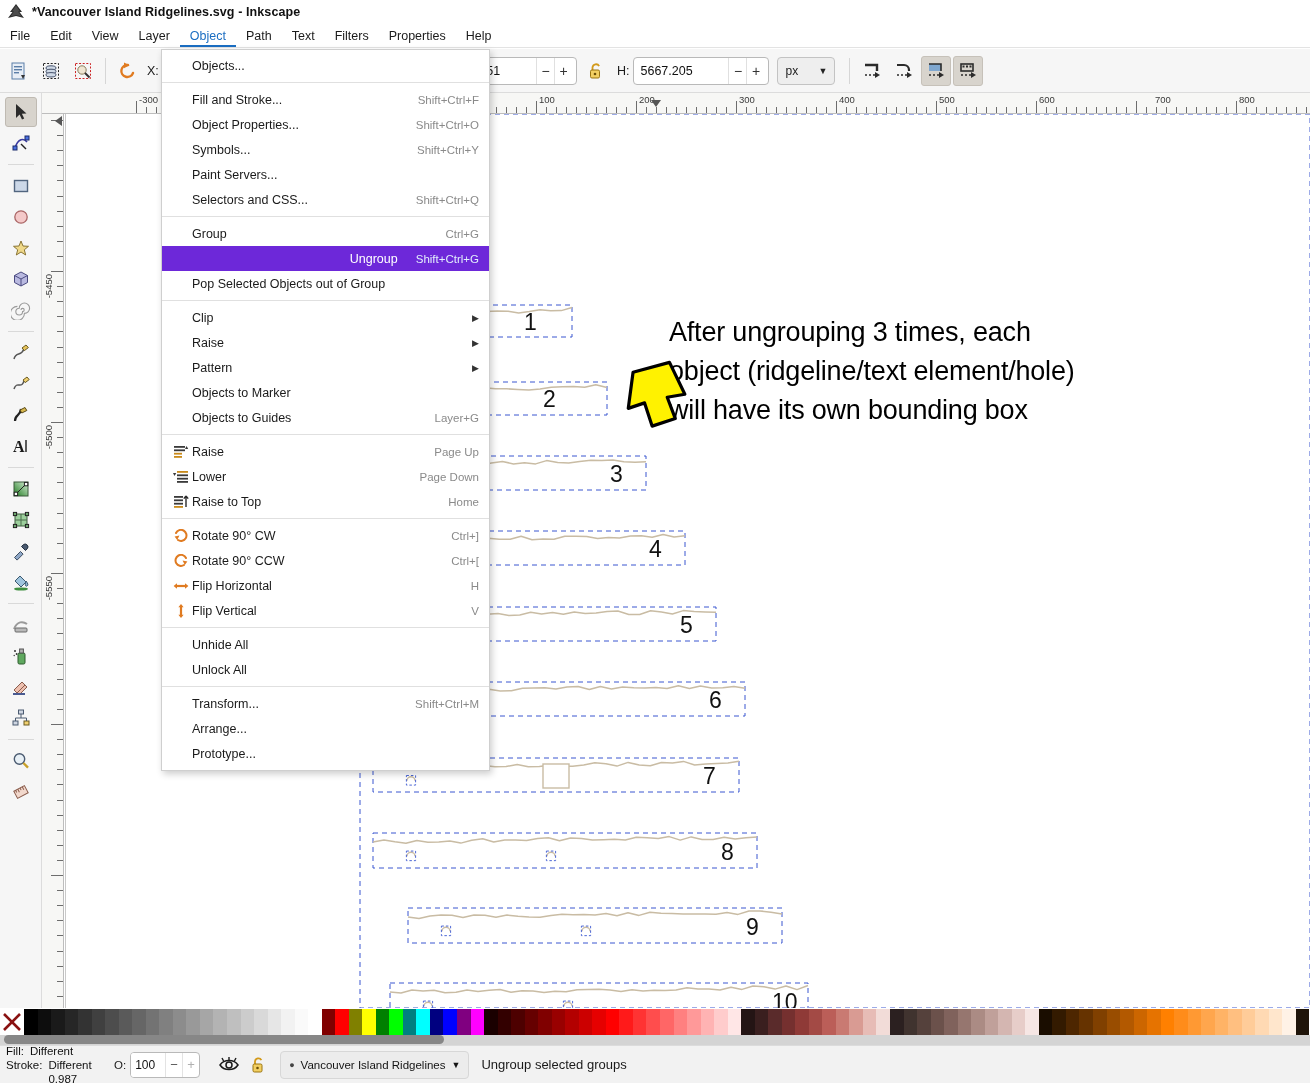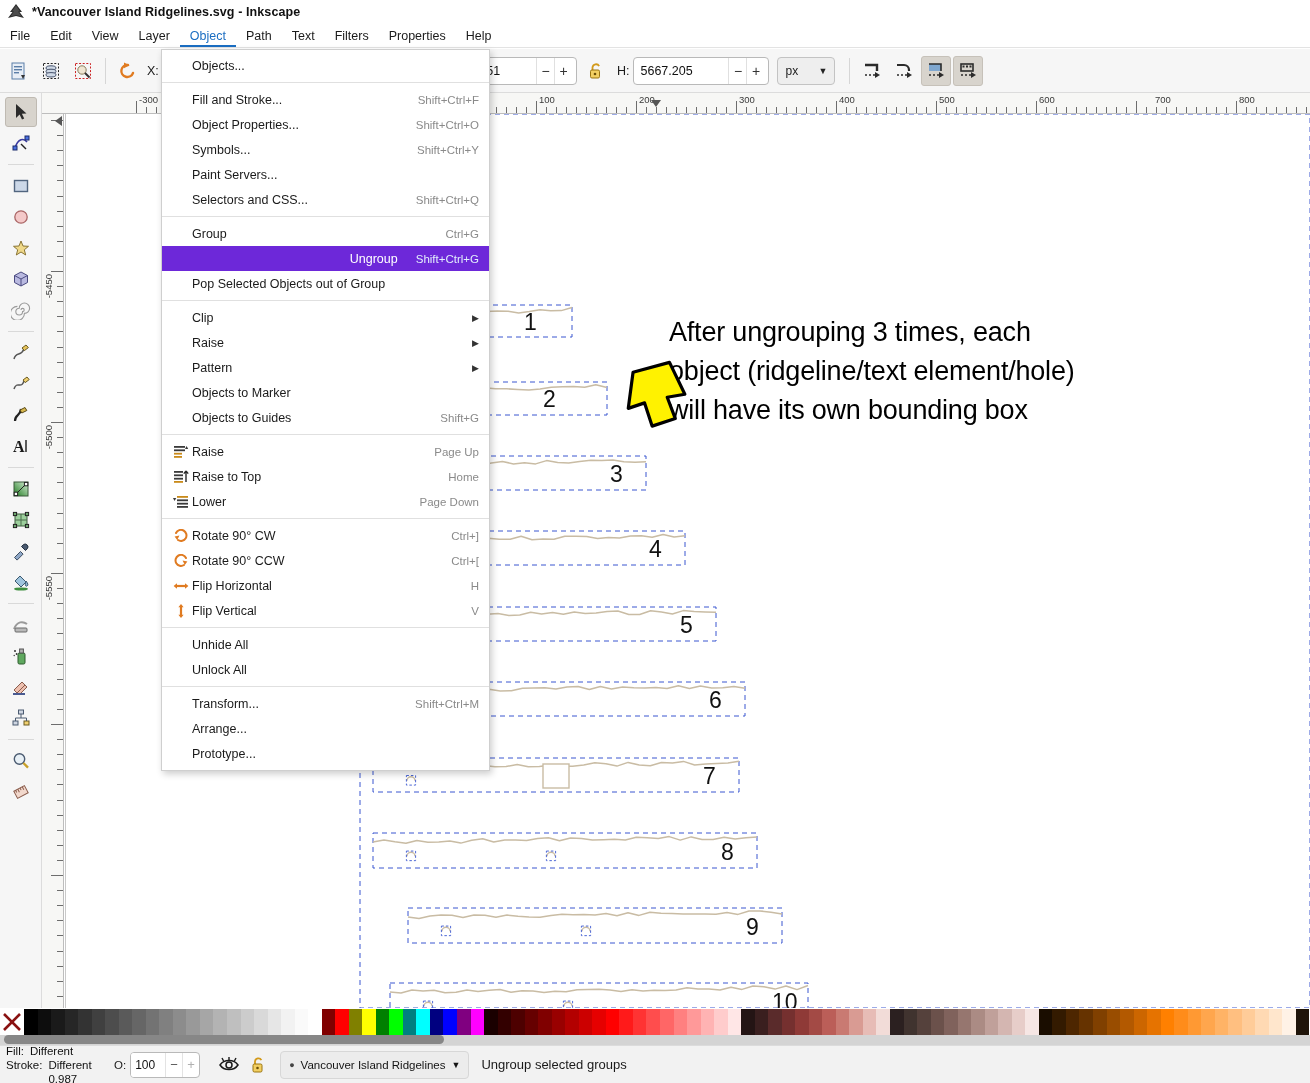--- a/index.html
+++ b/index.html
@@ -993,62 +993,62 @@
         <span class="dd-label">Pattern</span>
         <span class="dd-arrow">▶</span>
       </div>
       <div class="dd-item">
         <span class="dd-ico"></span>
         <span class="dd-label">Objects to Marker</span>
       </div>
       <div class="dd-item">
         <span class="dd-ico"></span>
         <span class="dd-label">Objects to Guides</span>
-        <span class="dd-accel">Shift+G</span>
+        <span class="dd-accel">Layer+G</span>
       </div>
       <div class="dd-sep"></div>
       <div class="dd-item">
         <span class="dd-ico">
           <svg width="16" height="14" viewBox="0 0 16 14">
             <rect x="1" y="1" width="11" height="1.8" fill="#3a3a3a"></rect>
             <rect x="1" y="4.4" width="11" height="1.8" fill="#3a3a3a"></rect>
             <rect x="1" y="7.8" width="8" height="1.8" fill="#c98a1a"></rect>
             <rect x="1" y="11" width="8" height="1.8" fill="#c98a1a"></rect>
             <path d="M12 4 l3.2 0 l-1.6 -3 z" fill="#3a3a3a"></path>
           </svg>
         </span>
         <span class="dd-label">Raise</span>
         <span class="dd-accel">Page Up</span>
       </div>
       <div class="dd-item">
         <span class="dd-ico">
           <svg width="16" height="14" viewBox="0 0 16 14">
+            <rect x="4" y="1" width="11" height="1.8" fill="#c98a1a"></rect>
+            <rect x="4" y="4.4" width="11" height="1.8" fill="#3a3a3a"></rect>
+            <rect x="4" y="7.8" width="11" height="1.8" fill="#3a3a3a"></rect>
+            <rect x="4" y="11" width="11" height="1.8" fill="#3a3a3a"></rect>
+            <path d="M0 3 l3.2 0 l-1.6 3 z" fill="#3a3a3a"></path>
+          </svg>
+        </span>
+        <span class="dd-label">Lower</span>
+        <span class="dd-accel">Page Down</span>
+      </div>
+      <div class="dd-item">
+        <span class="dd-ico">
+          <svg width="16" height="14" viewBox="0 0 16 14">
             <rect x="1" y="1" width="9" height="1.8" fill="#3a3a3a"></rect>
             <rect x="1" y="4.4" width="9" height="1.8" fill="#3a3a3a"></rect>
             <rect x="1" y="7.8" width="9" height="1.8" fill="#3a3a3a"></rect>
             <rect x="1" y="11" width="9" height="1.8" fill="#c98a1a"></rect>
             <path d="M13 1 l0 11 M13 1 l-2.2 2.6 M13 1 l2.2 2.6" stroke="#2a2a2a" stroke-width="1.4" fill="none"></path>
           </svg>
         </span>
         <span class="dd-label">Raise to Top</span>
         <span class="dd-accel">Home</span>
       </div>
-      <div class="dd-item">
-        <span class="dd-ico">
-          <svg width="16" height="14" viewBox="0 0 16 14">
-            <rect x="4" y="1" width="11" height="1.8" fill="#c98a1a"></rect>
-            <rect x="4" y="4.4" width="11" height="1.8" fill="#3a3a3a"></rect>
-            <rect x="4" y="7.8" width="11" height="1.8" fill="#3a3a3a"></rect>
-            <rect x="4" y="11" width="11" height="1.8" fill="#3a3a3a"></rect>
-            <path d="M0 3 l3.2 0 l-1.6 3 z" fill="#3a3a3a"></path>
-          </svg>
-        </span>
-        <span class="dd-label">Lower</span>
-        <span class="dd-accel">Page Down</span>
-      </div>
       <div class="dd-sep"></div>
       <div class="dd-item">
         <span class="dd-ico">
           <svg width="16" height="14" viewBox="0 0 16 14">
             <path d="M3 4 A5.5 5.5 0 1 1 5 11" stroke="#e07b21" stroke-width="2" fill="none" stroke-linecap="round"></path>
             <path d="M1.6 7.4 L6.4 6.4 L4.2 11 Z" fill="#e07b21"></path>
           </svg>
         </span>
         <span class="dd-label">Rotate 90° CW</span>
         <span class="dd-accel">Ctrl+]</span>

